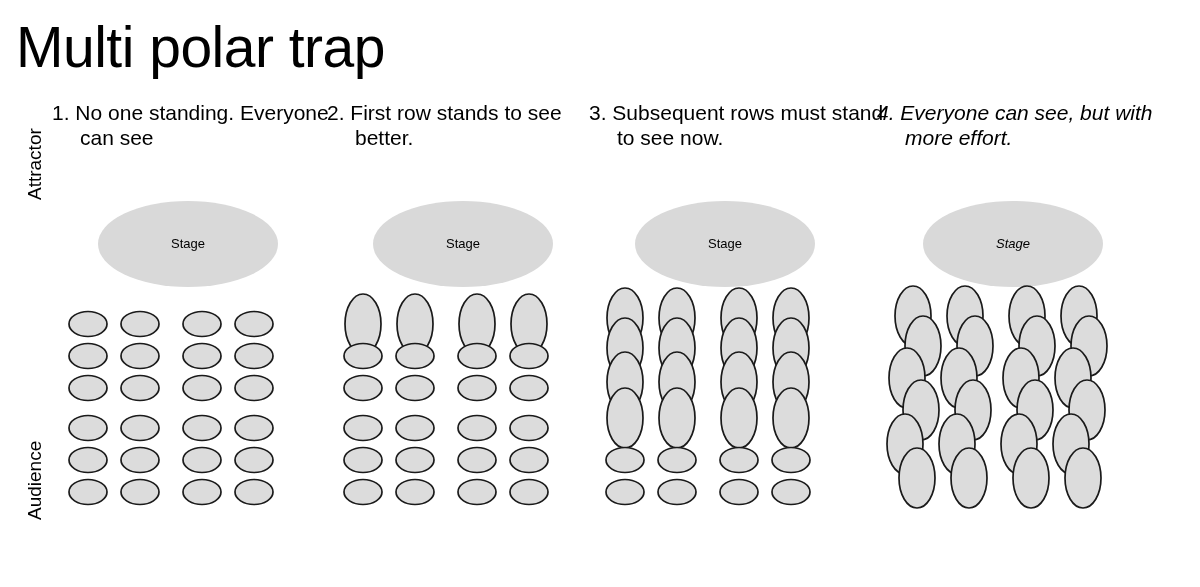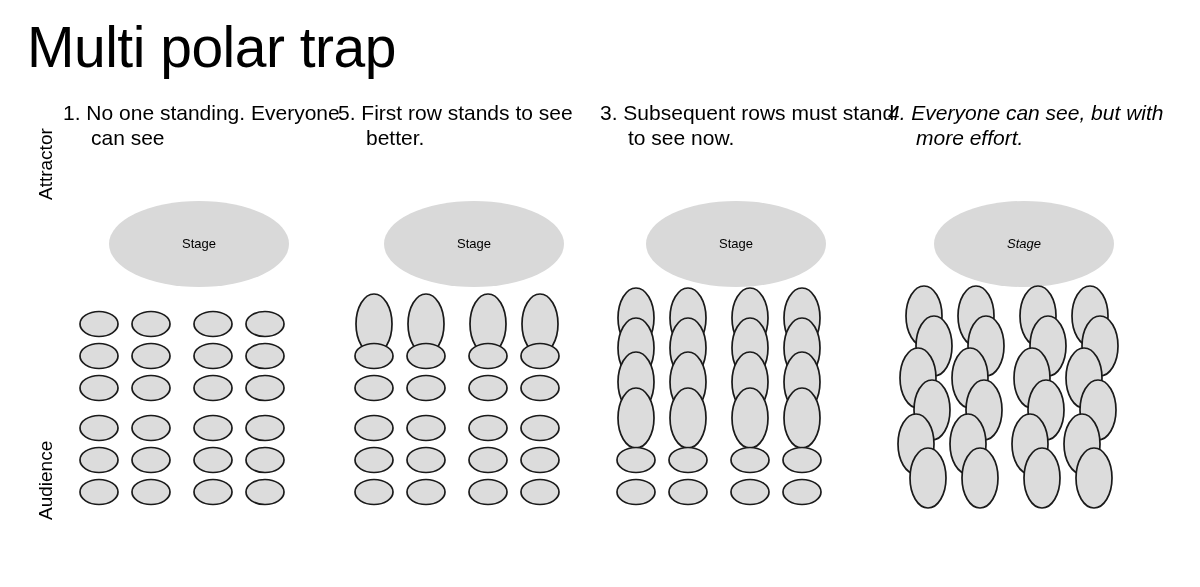--- a/index.html
+++ b/index.html
@@ -12,21 +12,20 @@
     font-family: "Liberation Sans", sans-serif;
     color: #000000;
     -webkit-font-smoothing: antialiased;
   }
   #canvas {
     position: relative;
     width: 1162px;
     height: 587px;
     background: #ffffff;
     overflow: hidden;
-    margin-left: 11px;
   }
   
   #page-title {
     position: absolute;
     left: 16px;
     top: 14px;
     font-size: 57px;
     line-height: 66px;
     font-weight: 400;
     letter-spacing: -0.5px;
@@ -137,21 +136,21 @@
           <ellipse class="seat" cx="206" cy="264" rx="19" ry="12.5"></ellipse>
           <ellipse class="seat" cx="40" cy="296" rx="19" ry="12.5"></ellipse>
           <ellipse class="seat" cx="92" cy="296" rx="19" ry="12.5"></ellipse>
           <ellipse class="seat" cx="154" cy="296" rx="19" ry="12.5"></ellipse>
           <ellipse class="seat" cx="206" cy="296" rx="19" ry="12.5"></ellipse>
         </g>
     </svg>
   </div>
 
   <div class="panel" id="panel-2">
-    <div class="panel-caption">5. First row stands to see better.</div>
+    <div class="panel-caption">2. First row stands to see better.</div>
     <svg class="panel-svg" viewBox="0 0 280 350">
       <g>
         <ellipse class="stage-ellipse" cx="140" cy="48" rx="90" ry="43"></ellipse>
         <text class="stage-text" x="140" y="49">Stage</text>
       </g>
       <g class="seats">
           <ellipse class="seat" cx="40" cy="128" rx="18" ry="30"></ellipse>
           <ellipse class="seat" cx="92" cy="128" rx="18" ry="30"></ellipse>
           <ellipse class="seat" cx="154" cy="128" rx="18" ry="30"></ellipse>
           <ellipse class="seat" cx="206" cy="128" rx="18" ry="30"></ellipse>

